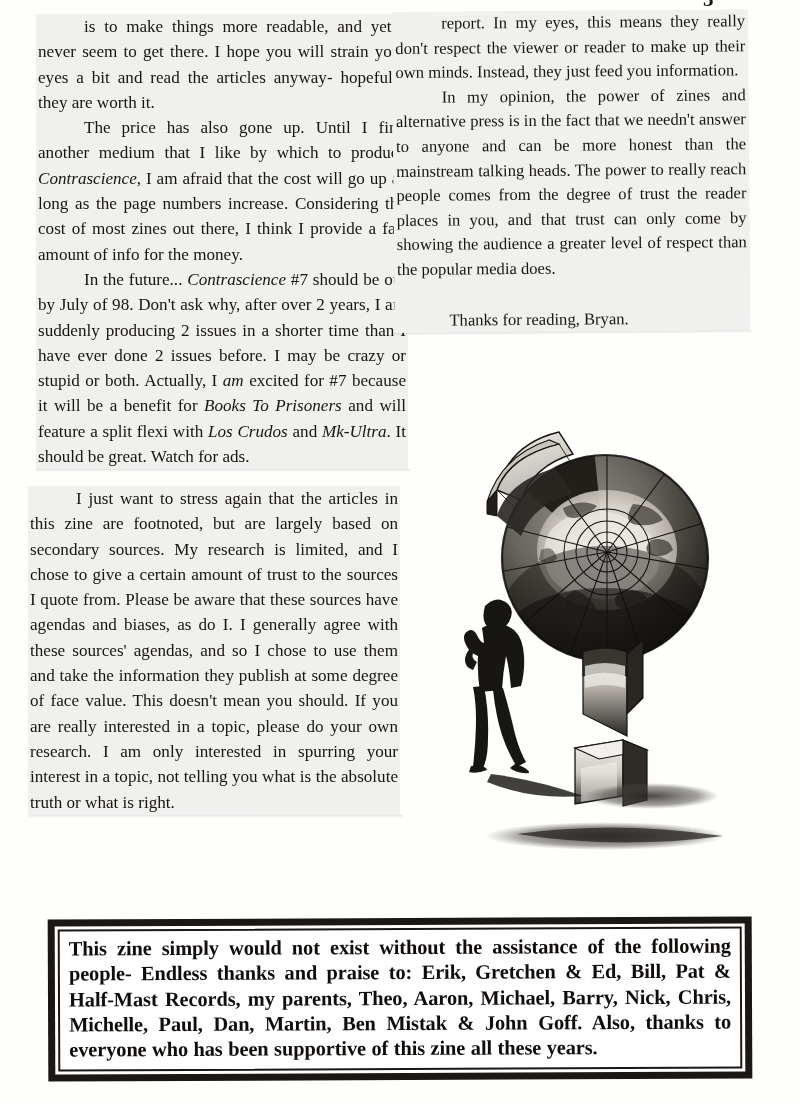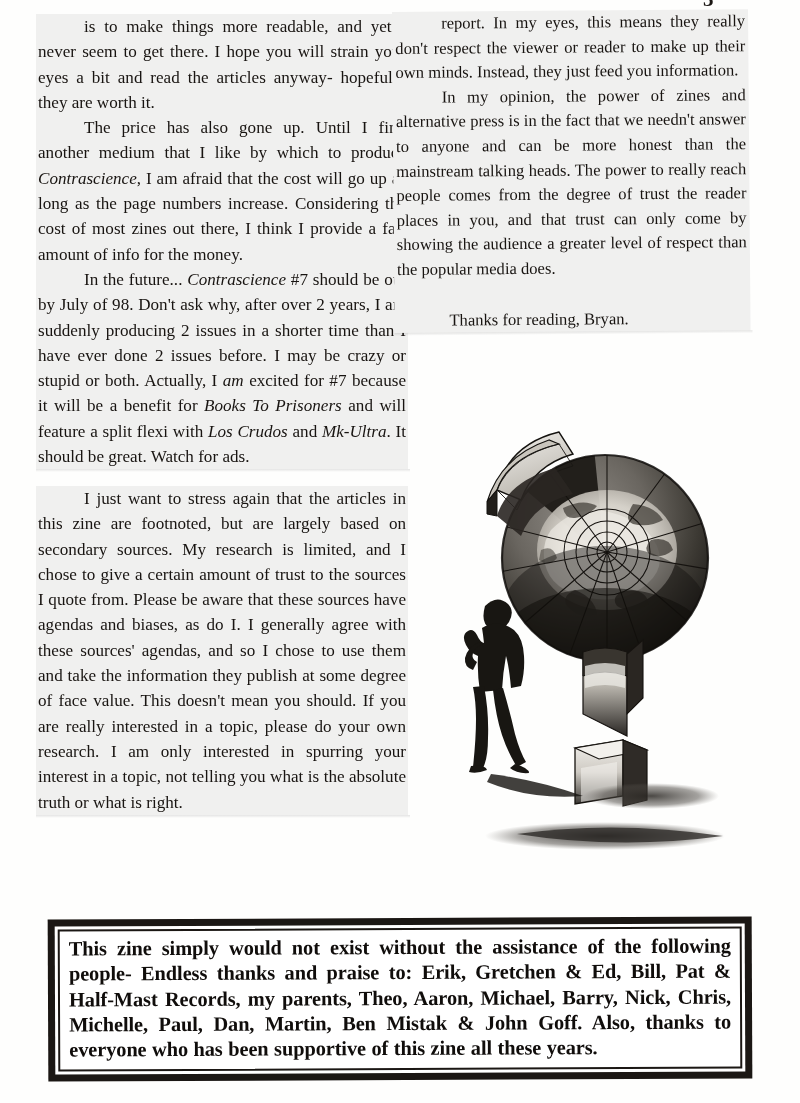--- a/index.html
+++ b/index.html
@@ -43,21 +43,21 @@
     pointer-events:none;
   }
 
   #col-left {
     left: 36px;
     top: 14px;
     width: 372px;
     padding: 0;
   }
   #col-left-b {
-    left: 36px;
+    left: 28px;
     top: 486px;
     width: 372px;
   }
   #col-right {
     left: 392px;
     top: 12px;
     width: 356px;
     transform: rotate(-0.45deg);
     transform-origin: left top;
   }

